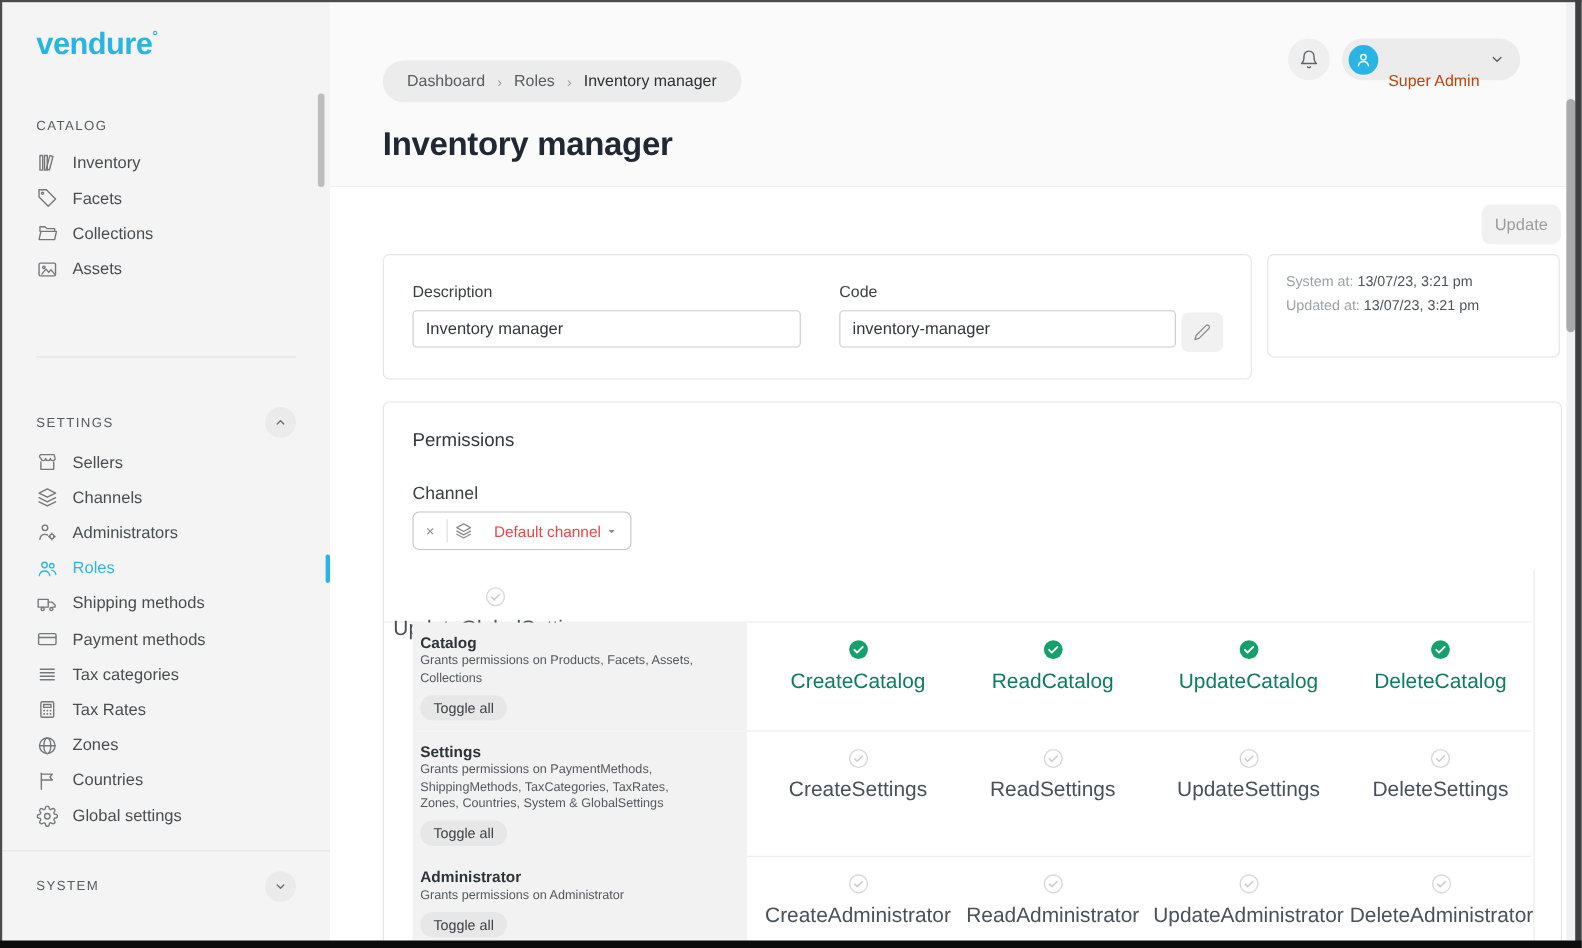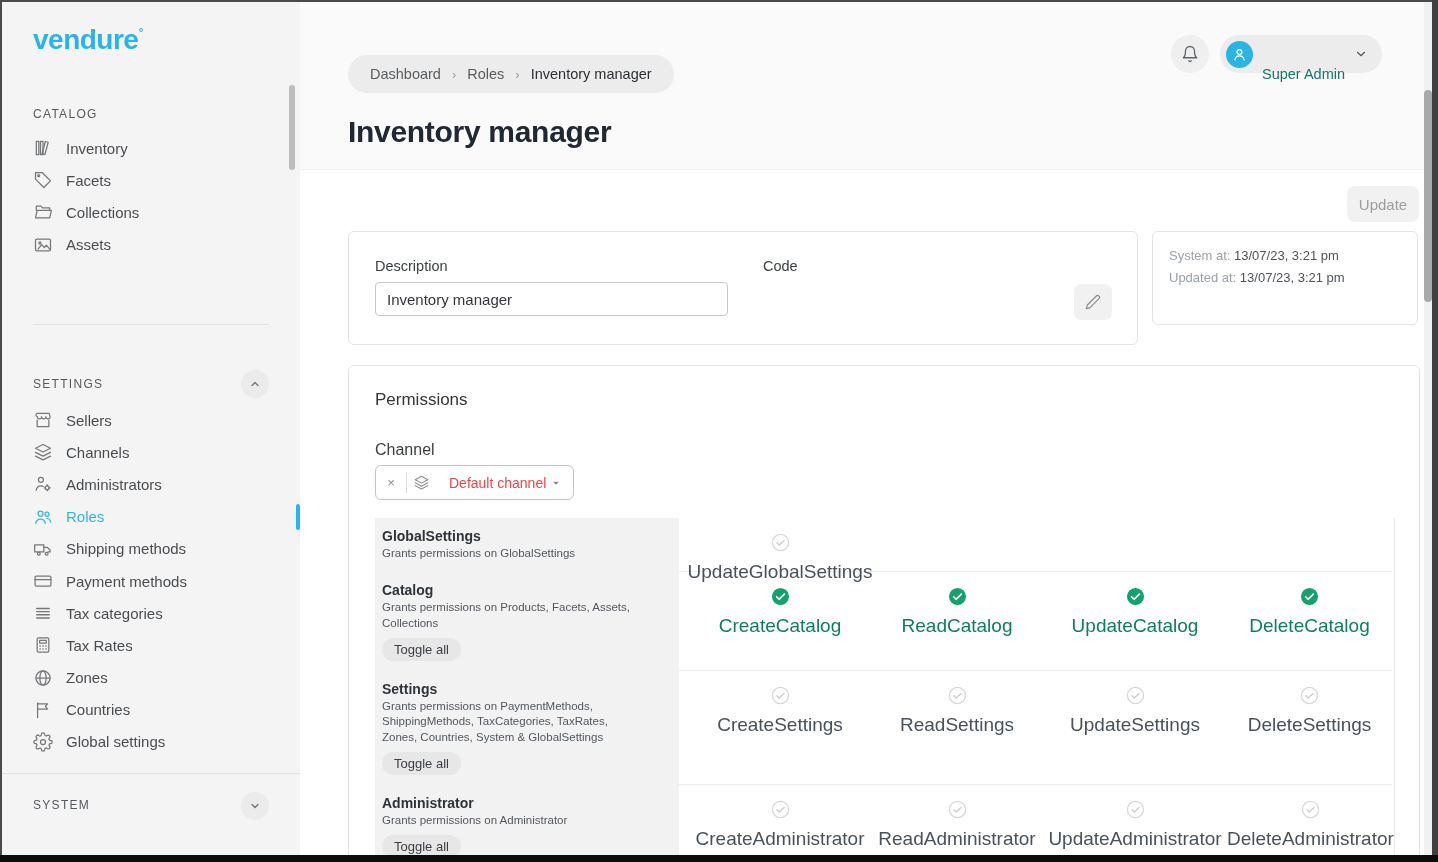--- a/index.html
+++ b/index.html
@@ -39,21 +39,21 @@
   
   .main{position:absolute;left:300px;top:2px;width:1132px;height:853px;background:#fff;overflow:hidden;}
   .topbar-bg{position:absolute;left:0;top:0;width:100%;height:168px;background:#fafafa;border-bottom:1px solid #f0f0f0;}
   .breadcrumb{position:absolute;left:48px;top:33px;height:38px;background:#ececec;border-radius:19px;display:flex;align-items:center;padding:0 22px;gap:11px;font-size:14.5px;color:#595c5f;margin-top:20px;}
   .crumb{cursor:pointer;}
   .crumb-current{color:#2c2f33;}
   .crumb-sep{color:#9b9b9b;font-size:13px;}
   .bell-btn{position:absolute;left:871px;top:33px;width:38px;height:38px;border-radius:50%;background:#efefef;border:none;color:#5f6368;display:flex;align-items:center;justify-content:center;cursor:pointer;padding:0;}
   .user-pill{position:absolute;left:920px;top:33px;height:38px;border-radius:19px;background:#ececec;display:flex;align-items:center;padding:0 14px 0 6px;gap:9px;cursor:pointer;}
   .avatar{width:27px;height:27px;border-radius:50%;background:var(--brand);color:#fff;display:flex;align-items:center;justify-content:center;flex:none;}
-  .user-name{font-size:14.5px;color:#0f766e;margin-top:40px;}
+  .user-name{font-size:14.5px;color:#c2410c;margin-top:40px;}
   .user-caret{color:#55585b;display:flex;}
   .page-title{position:absolute;left:48px;top:113px;margin:0;font-size:30px;font-weight:600;color:#202834;letter-spacing:-0.3px;}
   .update-btn{position:absolute;left:1047px;top:184px;width:72px;height:36px;background:#f1f1f1;border:none;border-radius:8px;color:#9d9d9d;font-size:15px;cursor:pointer;}
 
   .card{position:absolute;background:#fff;border:1px solid #e4e4e4;border-radius:6px;padding-left:40px;}
   .form-card{left:48px;top:229px;width:790px;height:114px;}
   .field{position:absolute;top:26px;}
   .field-desc{left:26px;width:353px;}
   .field-code{left:414px;width:306px;}
   .field-label{font-size:14.5px;color:#3c4043;}
@@ -314,20 +314,21 @@
 
     <button class="update-btn">Update</button>
 
     <section class="card form-card">
       <div class="field field-desc">
         <div class="field-label">Description</div>
         <input class="text-input" type="text" value="Inventory manager" style="">
       </div>
       <div class="field field-code">
         <div class="field-label">Code</div>
+        <input class="text-input" type="text" value="inventory-manager" style="">
       </div>
       <button class="pencil-btn">
         <span style="display:flex;">
             <svg width="16" height="16" viewBox="0 0 24 24" fill="none" stroke="currentColor" stroke-width="1.7" stroke-linecap="round" stroke-linejoin="round">
               <path d="M17 3a2.83 2.83 0 0 1 4 4L7.5 20.5 2 22l1.5-5.5L17 3z"></path>
             </svg>
           </span>
       </button>
     </section>
 
@@ -351,24 +352,20 @@
           </span>
         <span class="chan-label">Default channel</span>
         <span class="chan-caret">
             <svg width="14" height="14" viewBox="0 0 24 24" fill="currentColor">
               <path d="M7 10l5 5 5-5z"></path>
             </svg>
           </span>
       </div>
       <div class="perm-table" id="perm-table">
           <div class="perm-row" style="min-height: 48px;">
-            <div class="perm-left">
-              <div class="perm-name">GlobalSettings</div>
-              <div class="perm-desc">Grants permissions on GlobalSettings</div>
-            </div>
             <div class="perm-right">
               <div class="perm-item unchecked">
                 <span style="display: flex;">
                   <svg width="19" height="19" viewBox="0 0 20 20">
                     <circle cx="10" cy="10" r="8.5" fill="none" stroke="#d7d7d7" stroke-width="1.3"></circle>
                     <path d="M6.3 10.3l2.4 2.4L13.7 7.8" stroke="#cdcdcd" stroke-width="1.5" fill="none" stroke-linecap="round" stroke-linejoin="round"></path>
                   </svg>
                 </span>
                 <span>UpdateGlobalSettings</span>
               </div>

